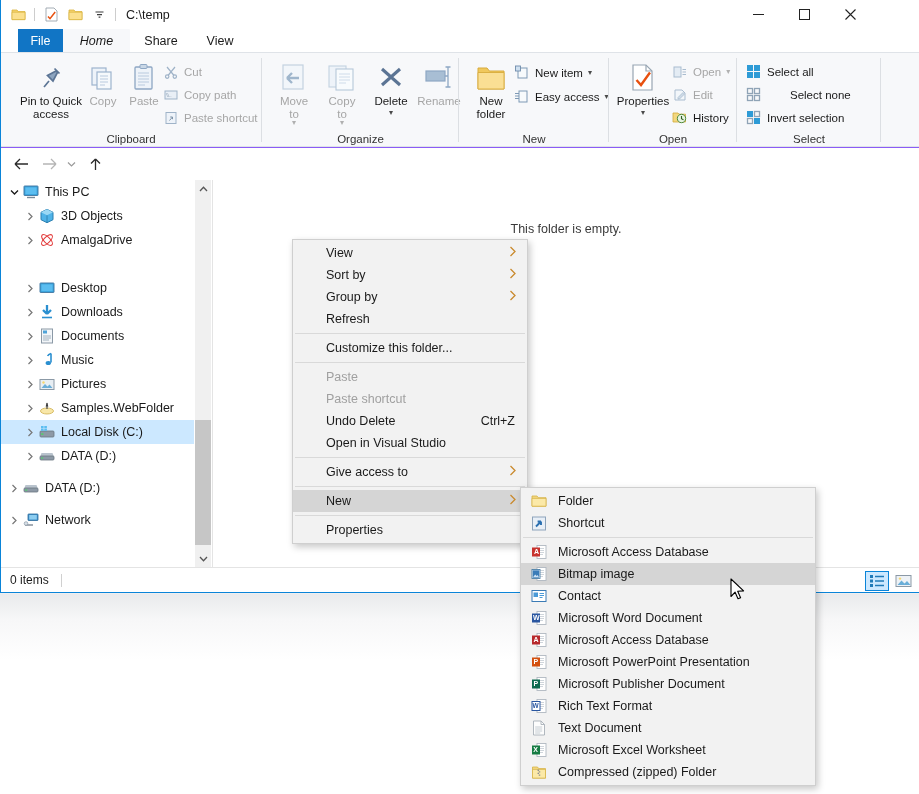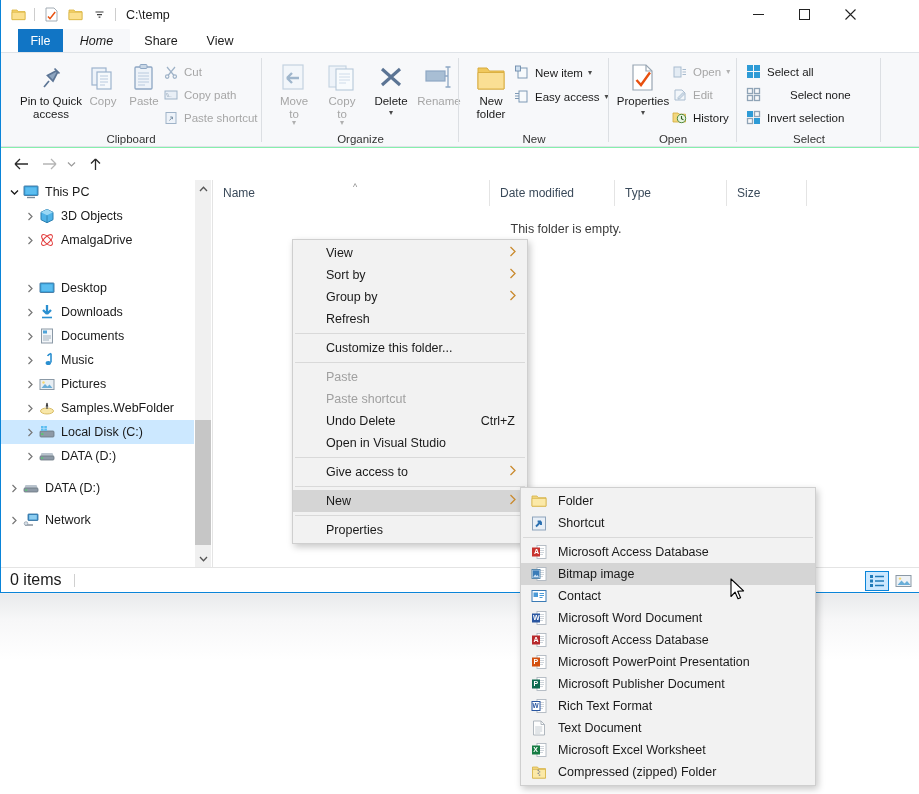--- a/index.html
+++ b/index.html
@@ -10,21 +10,21 @@
     overflow: hidden;
   }
   body {
     background: linear-gradient(to bottom, #ffffff 0px, #ffffff 592px, #e9eaec 594px, #f7f7f8 620px, #ffffff 660px, #ffffff 794px);
   }
 
   
   #window {
     position: absolute; left: 0; top: 0;
     width: 919px; height: 593px;
-    background: #86efac;
+    background: #8b5cf6;
     border: 1px solid #0078d7;
     border-top: none; border-left: none; border-right: none;
     overflow: visible;
   }
   #window::after {
     content: ""; position: absolute; left: 0; top: 0;
     width: 919px; height: 592px;
     border: 1px solid #0a84d8;
     border-top: 0;
     pointer-events: none;
@@ -177,21 +177,21 @@
     position: absolute; top: 42px; left: 0; width: 706px;
     text-align: center; font-size: 12.5px; color: #3a3a3a;
   }
 
   
   #statusbar {
     position: absolute; left: 0; top: 567px; width: 919px; height: 25px;
     background: #ffffff; border-top: 1px solid #e4e4e4;
     display: flex; align-items: center;
   }
-  #status-text { font-size: 16px; color: #1a1a1a; margin-left: 10px; }
+  #status-text { font-size: 12px; color: #1a1a1a; margin-left: 10px; }
   #status-sep { width: 1px; height: 13px; background: #d0d0d0; margin-left: 12px; }
   .viewbtn {
     position: absolute; top: 3px; width: 24px; height: 20px;
     display: flex; align-items: center; justify-content: center; cursor: default;
   }
   #viewbtn-details { right: 30px; border: 1px solid #0a84d8; background: #cce8ff; }
   #viewbtn-thumbs { right: 4px; }
 
   
   #ctxmenu {
@@ -826,36 +826,20 @@
       <div id="navscroll-thumb"></div>
       <div class="sb-arrow" style="bottom:0;">
         <svg width="9" height="6" viewBox="0 0 9 6">
             <path d="M1 1L4.5 4.7 8 1" fill="none" stroke="#555" stroke-width="1.3"></path>
           </svg>
       </div>
     </div>
     <div id="divider"></div>
 
     <div id="filepane">
-      <div id="colheaders">
-        <div class="colhdr" style="width:277px;">
-          <span>Name</span>
-          <span class="sortmark">^</span>
-        </div>
-        <div class="colhdr" style="width:125px;">
-          <span>Date modified</span>
-        </div>
-        <div class="colhdr" style="width:112px;">
-          <span>Type</span>
-        </div>
-        <div class="colhdr" style="width:80px;">
-          <span>Size</span>
-        </div>
-        <div class="colhdr" style="width:110px; border-right:none;"></div>
-      </div>
       <div id="emptymsg">This folder is empty.</div>
     </div>
   </div>
 
   <div id="statusbar">
     <span id="status-text">0 items</span>
     <span id="status-sep"></span>
     <div class="viewbtn" id="viewbtn-details">
       <svg width="16" height="14" viewBox="0 0 16 14">
           <g fill="#1f7ab8">

